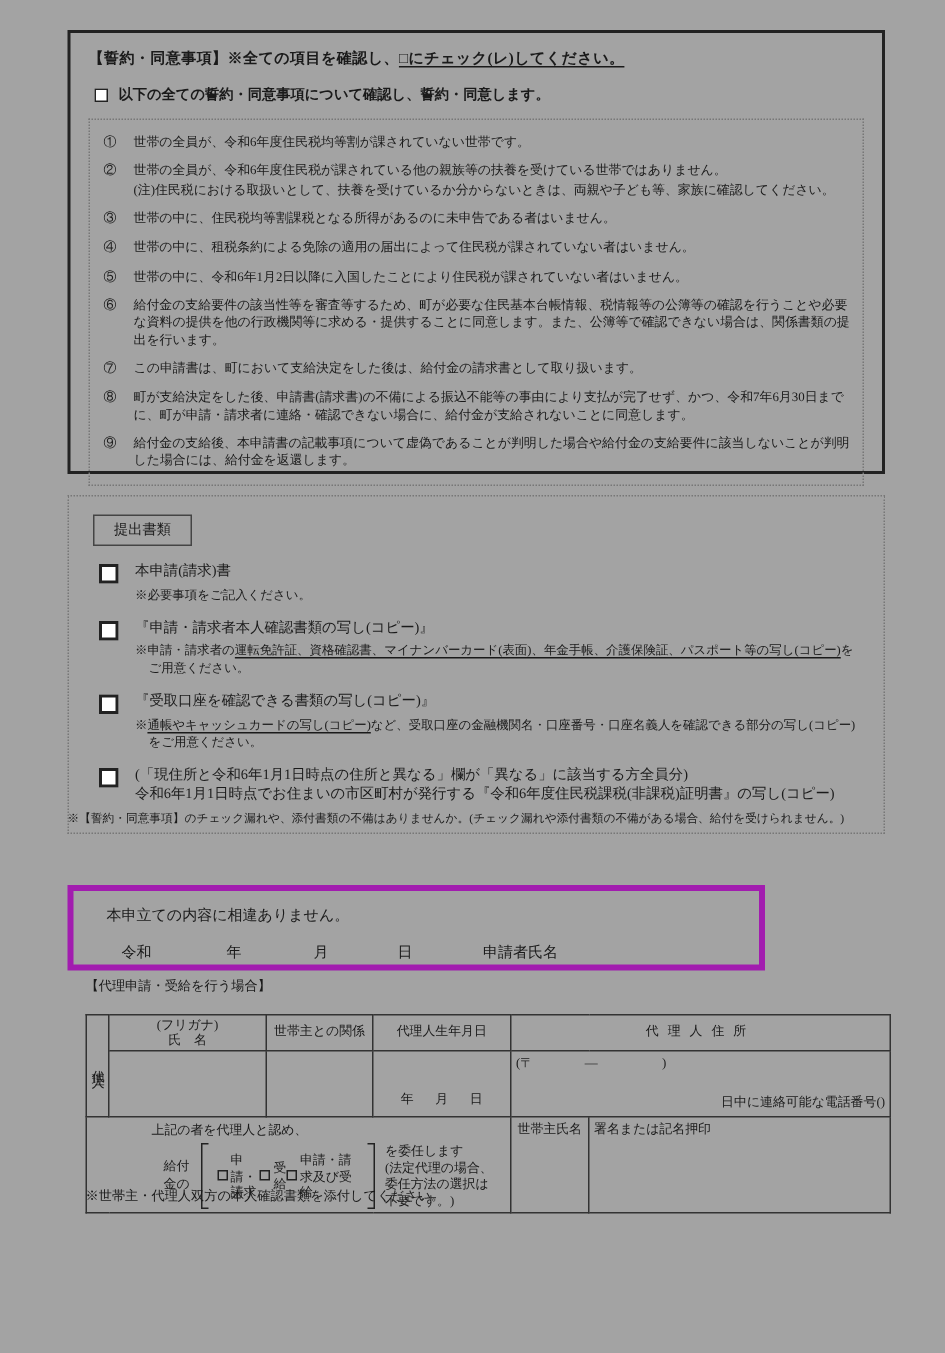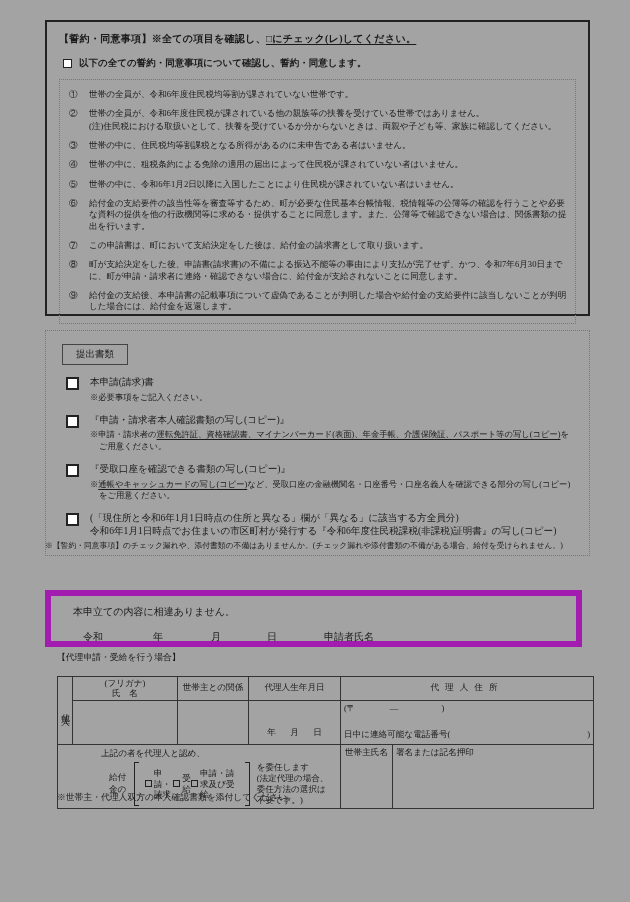--- a/index.html
+++ b/index.html
@@ -31,40 +31,40 @@
   .doc-label-box { display:inline-block; border:1px solid #444; padding:3px 13px; font-size:9.5px; margin:0 0 11px 2px; }
   .d-item { display:flex; margin-bottom:10px; margin-left:6px; }
   .d-check { flex:none; width:13px; height:13px; border:2px solid #222; background:#fff; margin-right:11px; margin-top:1px; }
   .d-title { font-size:9.6px; line-height:1.35; }
   .d-note { font-size:8.3px; line-height:1.4; margin-top:3px; padding-left:9px; text-indent:-9px; }
   .u { text-decoration:underline; text-underline-offset:2px; }
   
   .check-note { position:absolute; left:45px; top:540px; width:545px; font-size:7.8px; }
   
   .box3 {
-    position:absolute; left:45px; top:590px; width:537px; height:57px;
-    border:6px solid #a21caf; padding:9px 0 0 22px; font-size:10px;
+    position:absolute; left:45px; top:590px; width:465px; height:57px;
+    border:4px solid #a21caf; padding:9px 0 0 22px; font-size:10px;
   }
   .att-date { display:flex; margin-top:11px; }
   .att-date span { display:inline-block; }
   .g0 { margin-left:10px; } .g1 { margin-left:50px; } .g2 { margin-left:48px; }
   .g3 { margin-left:46px; } .g4 { margin-left:47px; }
   
   .proxy-title { position:absolute; left:57px; top:652px; font-size:8.8px; }
   table.proxy { position:absolute; left:57px; top:676px; width:536px; border-collapse:collapse; table-layout:fixed; }
   table.proxy td { border:1px solid #333; font-size:8.6px; vertical-align:top; padding:2px 3px; }
   td.side { text-align:center; vertical-align:middle; padding:0; }
   .vert { writing-mode:vertical-rl; text-orientation:upright; letter-spacing:2px; margin:0 auto; font-size:8.6px; }
   tr.hdr td { height:22px; text-align:center; vertical-align:middle; padding:1px 2px; }
   .hdr-2l div { line-height:1.2; }
   .spread { letter-spacing:6px;margin-left:16px; }
   tr.data td { height:44px; }
   .birth-units { display:flex; justify-content:space-around; align-items:flex-end; height:36px; padding:0 8px; }
   .addr-inner { display:flex; flex-direction:column; justify-content:space-between; height:38px; }
-  .phone-row { display:flex; justify-content:space-between;gap:33px; }
+  .phone-row { display:flex; justify-content:flex-end; }
   tr.bot td { height:46px; }
   .deleg-intro { margin:1px 0 2px 40px; }
   .deleg-row { display:flex; align-items:stretch; margin-left:48px; }
   .deleg-prefix { align-self:center; margin-right:5px; }
   .bracket { width:5px; flex:none; }
   .bl { border-left:1px solid #222; border-top:1px solid #222; border-bottom:1px solid #222; }
   .br { border-right:1px solid #222; border-top:1px solid #222; border-bottom:1px solid #222; }
   .deleg-opts { display:flex; flex-direction:row; justify-content:space-between; padding:1px 6px; }
   .opt { display:flex; align-items:center; line-height:1.25; }
   .cb-s { display:inline-block; width:7px; height:7px; border:1px solid #222; flex:none; margin-right:2px; }

